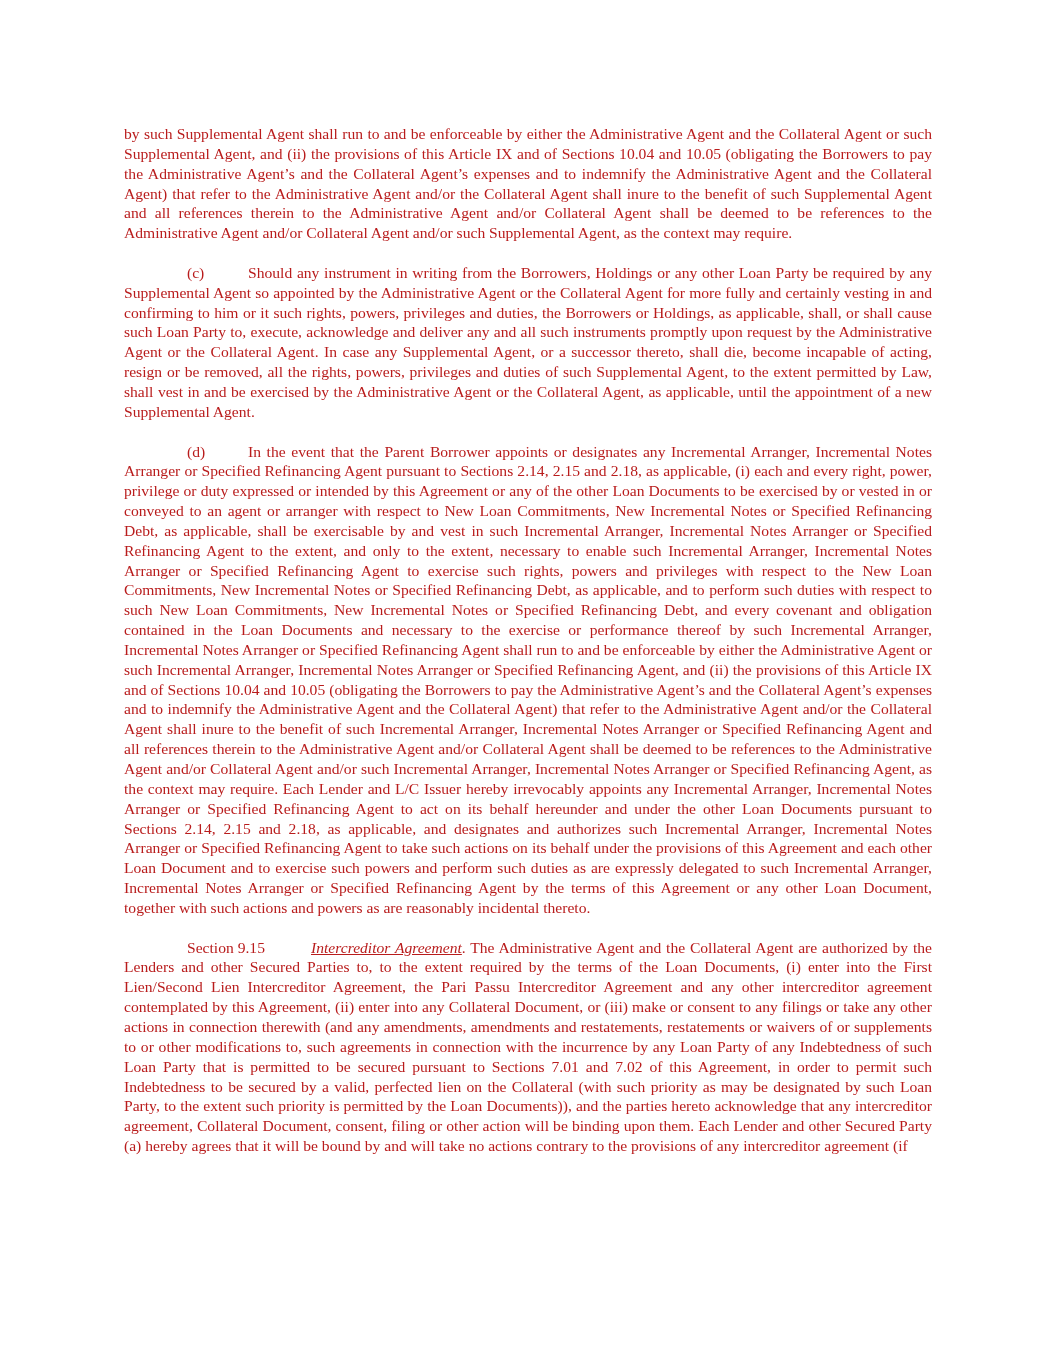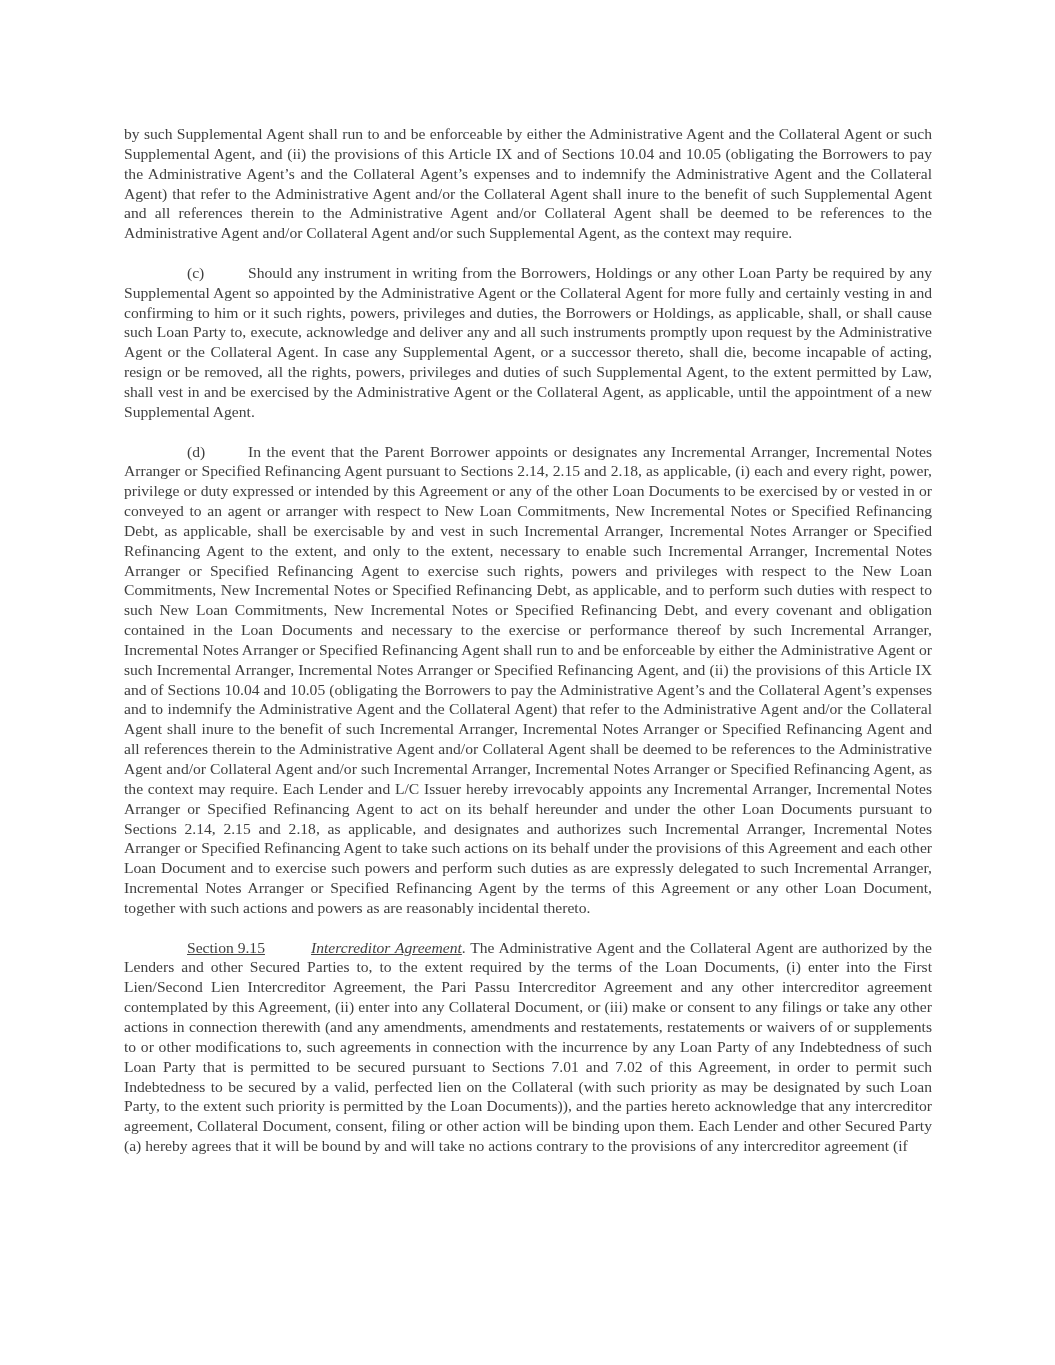--- a/index.html
+++ b/index.html
@@ -5,27 +5,27 @@
   html, body { margin: 0; padding: 0; background: #ffffff; }
   body { width: 1055px; height: 1365px; position: relative; overflow: hidden; }
   .page {
     position: absolute;
     left: 124px;
     top: 124px;
     width: 808px;
     font-family: "Liberation Serif", serif;
     font-size: 15.6px;
     line-height: 19.85px;
-    color: #404040;
+    color: #b91c1c;
     text-align: justify;
   }
   .para { margin: 0 0 19.85px 0; }
   .indent { display: inline-block; width: 63px; }
   .label { display: inline-block; width: 61px; }
-  .sec-num { display: inline-block; width: 124px; text-decoration: underline; }
+  .sec-num { display: inline-block; width: 124px; }
   .heading { text-decoration: underline; font-style: italic; }
 </style>
 </head>
 <body>
 
 <div class="page">
   <p class="para">
     <span>by such Supplemental Agent shall run to and be enforceable by either the Administrative Agent and the Collateral Agent or such Supplemental Agent, and (ii) the provisions of this Article IX and of Sections 10.04 and 10.05 (obligating the Borrowers to pay the Administrative Agent’s and the Collateral Agent’s expenses and to indemnify the Administrative Agent and the Collateral Agent) that refer to the Administrative Agent and/or the Collateral Agent shall inure to the benefit of such Supplemental Agent and all references therein to the Administrative Agent and/or Collateral Agent shall be deemed to be references to the Administrative Agent and/or Collateral Agent and/or such Supplemental Agent, as the context may require.</span>
   </p>
 

